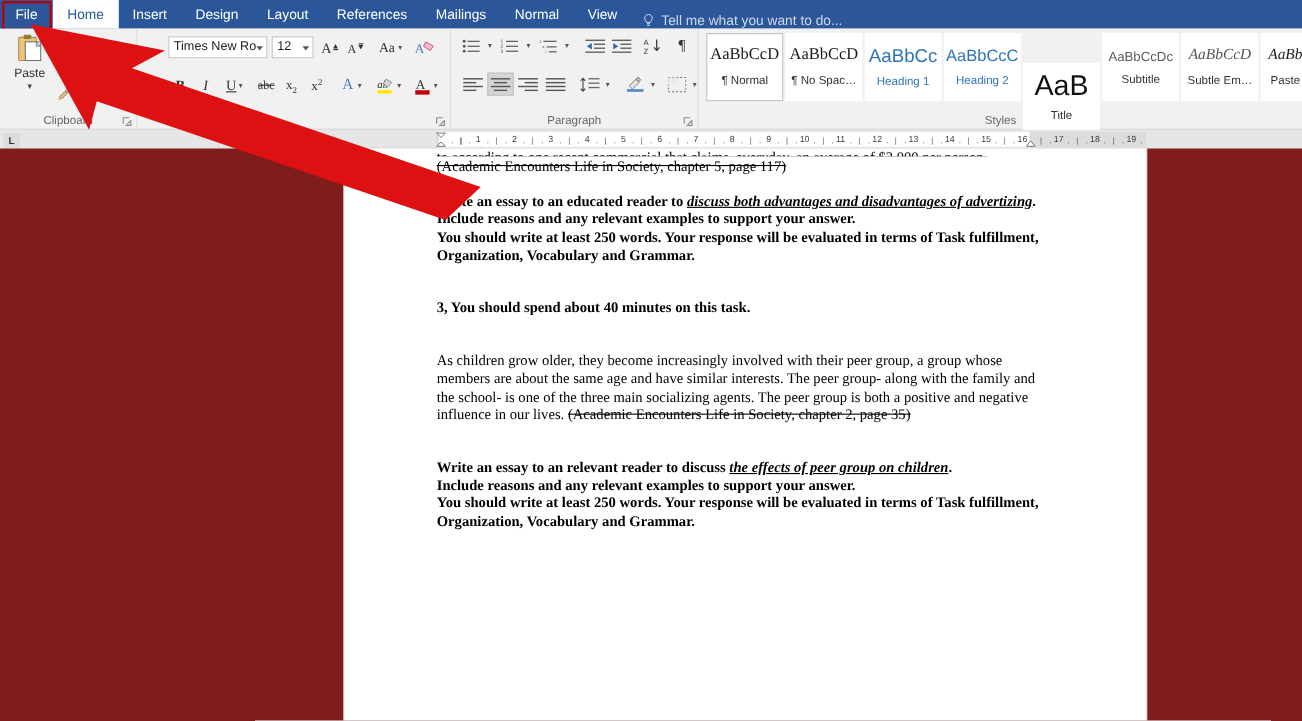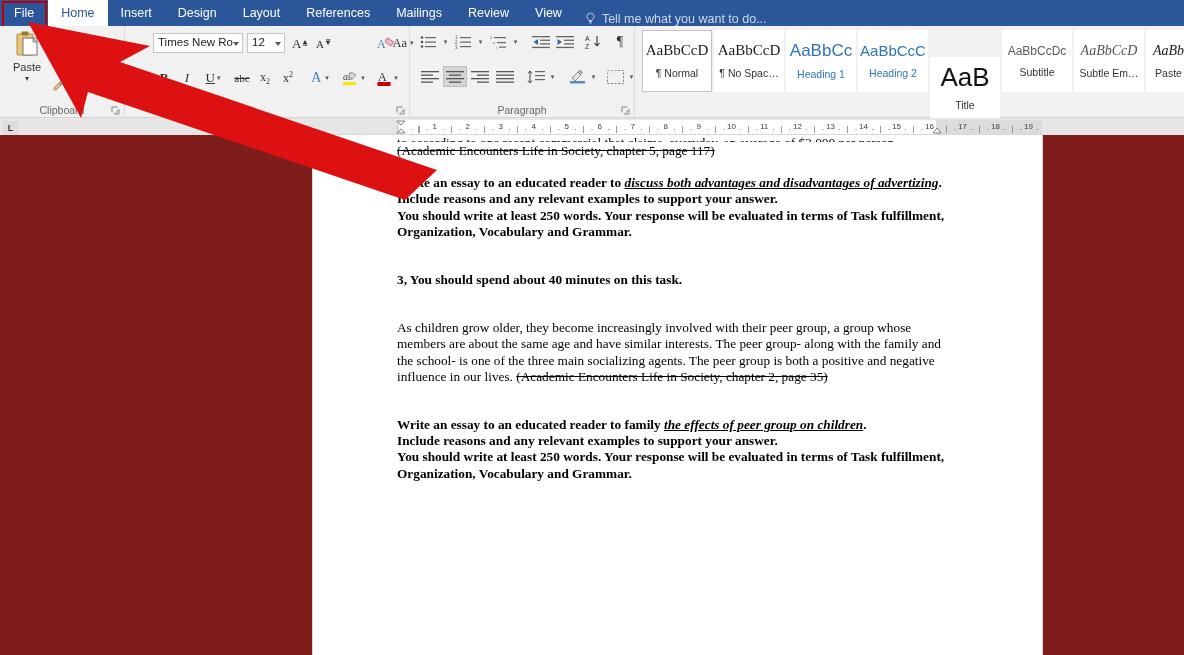--- a/index.html
+++ b/index.html
@@ -201,21 +201,21 @@
 <div id="app">
 
   <div class="tabbar">
     <div class="tab file"><span>File</span></div>
     <div class="tab active"><span>Home</span></div>
     <div class="tab"><span>Insert</span></div>
     <div class="tab"><span>Design</span></div>
     <div class="tab"><span>Layout</span></div>
     <div class="tab"><span>References</span></div>
     <div class="tab"><span>Mailings</span></div>
-    <div class="tab"><span>Review</span></div>
+    <div class="tab"><span>Normal</span></div>
     <div class="tab"><span>View</span></div>
     <div class="tellme">
       <span class="bulb">
         <svg width="11" height="14" viewBox="0 0 11 14">
             <path d="M5.5 1.2c-2 0-3.5 1.5-3.5 3.3 0 1.3.7 2.1 1.3 2.8.3.4.5.7.5 1.1h3.4c0-.4.2-.7.5-1.1.6-.7 1.3-1.5 1.3-2.8 0-1.8-1.5-3.3-3.5-3.3z" fill="none" stroke="#cdd9ea" stroke-width="0.9"></path>
             <path d="M4 9.6h3M4.3 11.1h2.4" stroke="#cdd9ea" stroke-width="0.9" fill="none"></path>
           </svg>
       </span>
       <span>Tell me what you want to do...</span>
     </div>
@@ -298,21 +298,21 @@
             <rect x="12" y="9.6" width="4.4" height="1" fill="#333"></rect>
           </svg>
       </div>
       <div class="fbtn" style="left:188px;top:7px;width:22px;height:20px;">
         <svg width="20" height="16" viewBox="0 0 20 16">
             <text x="2" y="13" font-family="Liberation Serif, serif" font-size="11" fill="#333">A</text>
             <path d="M14 10 l2.2-4 h-4.4z" fill="#333"></path>
             <rect x="12" y="4.4" width="4.4" height="1" fill="#333"></rect>
           </svg>
       </div>
-      <div class="fbtn" style="left:214px;top:7px;width:32px;height:20px;margin-left:48px;">
+      <div class="fbtn" style="left:214px;top:7px;width:32px;height:20px;">
         <span style="font-family:'Liberation Serif',serif;font-size:12.5px;color:#333;">Aa</span>
         <span style="font-size:7px;color:#555;margin-left:3px;">▾</span>
       </div>
       <div class="fbtn" style="left:250px;top:7px;width:24px;height:20px;">
         <svg width="20" height="17" viewBox="0 0 20 17">
             <text x="0" y="13" font-family="Liberation Serif, serif" font-size="12" fill="#4a7ebb">A</text>
             <path d="M10 3 l7 4 -3 4 -6-4z" fill="#f0b8c8" stroke="#c05070" stroke-width="0.8"></path>
           </svg>
       </div>
 
@@ -521,20 +521,21 @@
         <span class="style-name">Subtitle</span>
       </div>
       <div class="stylebox" style="left:439px;">
         <span class="style-prev" style="font-style:italic;font-size:14px;color:#555;">AaBbCcD</span>
         <span class="style-name">Subtle Em…</span>
       </div>
       <div class="stylebox" style="left:511px;width:45px;">
         <span class="style-prev" style="font-style:italic;font-size:14px;color:#222;">AaBb</span>
         <span class="style-name">Paste</span>
       </div>
+      <div class="group-label" style="left:0;width:549px;">Styles</div>
     </div>
   </div>
 
   <div class="ruler-row"></div>
   <div class="tabsel">
     <div class="tabsel-in">L</div>
   </div>
 
   <div class="ruler">
     <div class="rgrey" style="left:0px;width:3px;"></div>
@@ -653,21 +654,21 @@
         <div class="p" style="height:32px;"></div>
 
         <div class="p b">3, You should spend about 40 minutes on this task.</div>
 
         <div class="p" style="height:32px;"></div>
 
         <div class="p" style="width:563px;"><span>As children grow older, they become increasingly involved with their peer group, a group whose members are about the same age and have similar interests. The peer group- along with the family and the school- is one of the three main socializing agents. The peer group is both a positive and negative influence in our lives. </span><span class="strike">(Academic Encounters  Life in Society, chapter 2, page 35)</span></div>
 
         <div class="p" style="height:32px;"></div>
 
-        <div class="p b"><span>Write an essay to an educated reader to family </span><span class="it-u">the effects of peer group on children</span><span>.</span></div>
+        <div class="p b"><span>Write an essay to an relevant reader to discuss </span><span class="it-u">the effects of peer group on children</span><span>.</span></div>
 
         <div class="p b">Include reasons and any relevant examples to support your answer.</div>
 
         <div class="p b">You should write at least 250 words. Your response will be evaluated in terms of Task fulfillment, Organization, Vocabulary and Grammar.</div>
 
       </div>
     </div>
   </div>
 
   <svg class="arrow-overlay" viewBox="0 0 1184 655">

